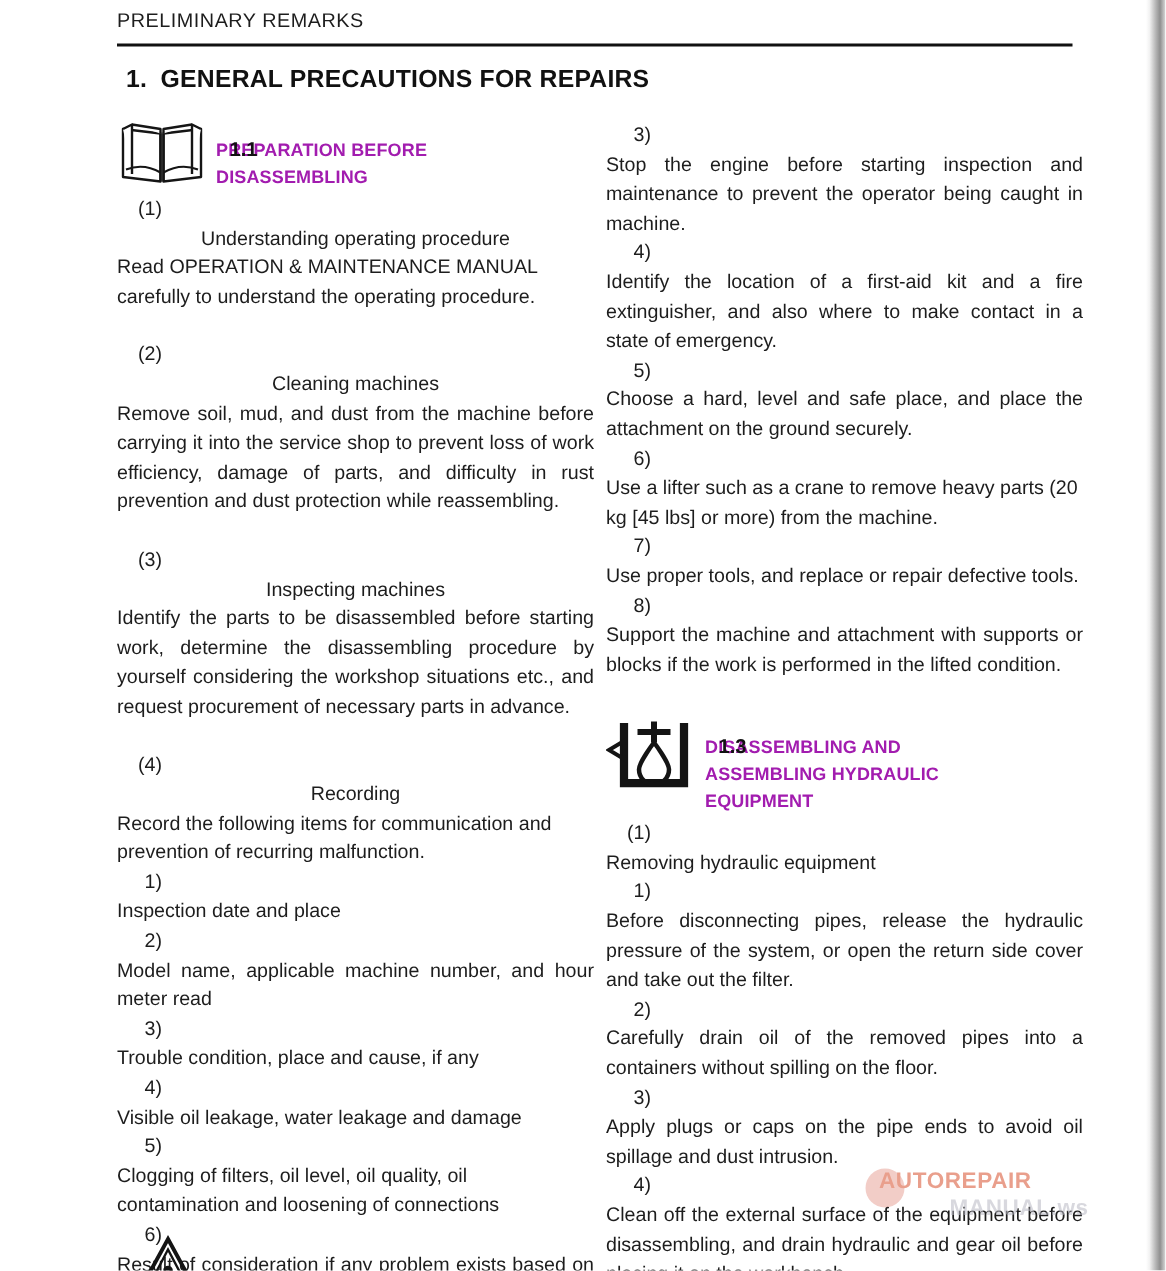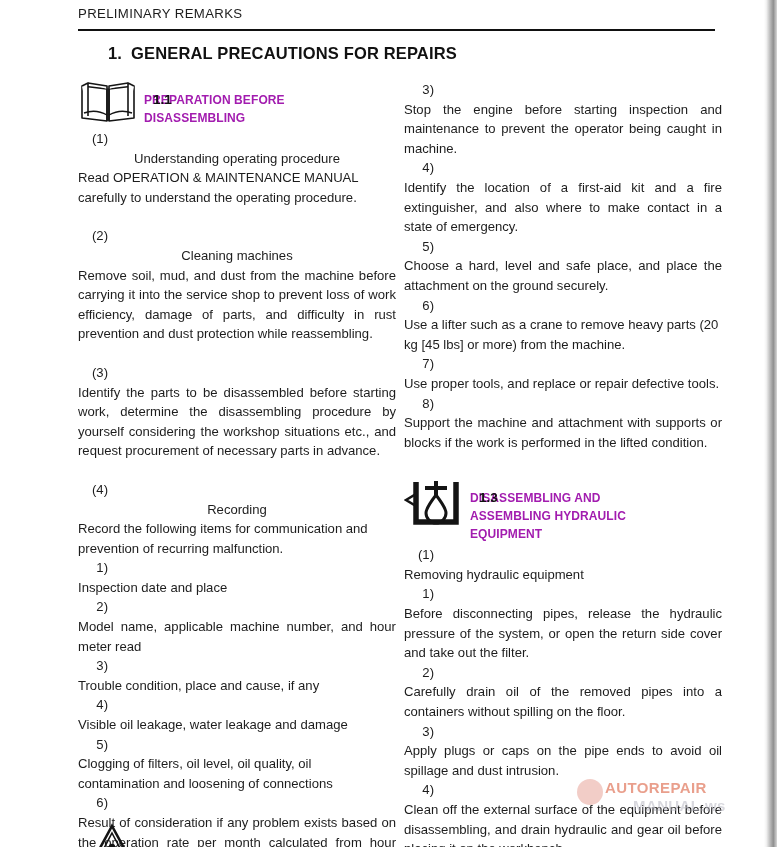--- a/index.html
+++ b/index.html
@@ -42,21 +42,20 @@
 
   
   #chapter-title {
     position: absolute;
     top: 44px; left: 84px;
     font-size: 16.5px;
     font-weight: bold;
     letter-spacing: 0.15px;
     color: #111111;
     white-space: nowrap;
-    margin-left: 24px;
   }
   #chapter-title .num { margin-right: 9px; }
 
   
   .column {
     position: absolute;
     top: 80px;
     width: 318px;
   }
   #column-left  { left: 78px; }
@@ -137,21 +136,21 @@
   #watermark .wm-logo {
     position: absolute;
     left: 0; top: 2px;
     width: 26px; height: 26px;
     border-radius: 50%;
     background: #c9361f;
     opacity: .45;
   }
   #watermark .wm-line1 {
     position: absolute;
-    left: 28px; top: 2px;
+    left: 9px; top: 2px;
     font-size: 15px;
     font-weight: bold;
     letter-spacing: .4px;
     color: #d8512f;
     white-space: nowrap;
     text-align: center;
   }
   #watermark .wm-line2 {
     position: absolute;
     left: 56px; top: 20px;
@@ -216,20 +215,21 @@
       <span class="first">Cleaning machines</span>
       <span class="cont">Remove soil, mud, and dust from the machine before carrying it into the service shop to prevent loss of work efficiency, damage of parts, and difficulty in rust prevention and dust protection while reassembling.</span>
     </span>
   </div>
 
   <div class="gap"></div>
 
   <div class="item">
     <span class="marker">(3)</span>
     <span class="body">
+      <span class="first">Inspecting machines</span>
       <span class="cont">Identify the parts to be disassembled before starting work, determine the disassembling procedure by yourself considering the workshop situations etc., and request procurement of necessary parts in advance.</span>
     </span>
   </div>
 
   <div class="gap"></div>
 
   <div class="item">
     <span class="marker">(4)</span>
     <span class="body">
       <span class="first">Recording</span>

